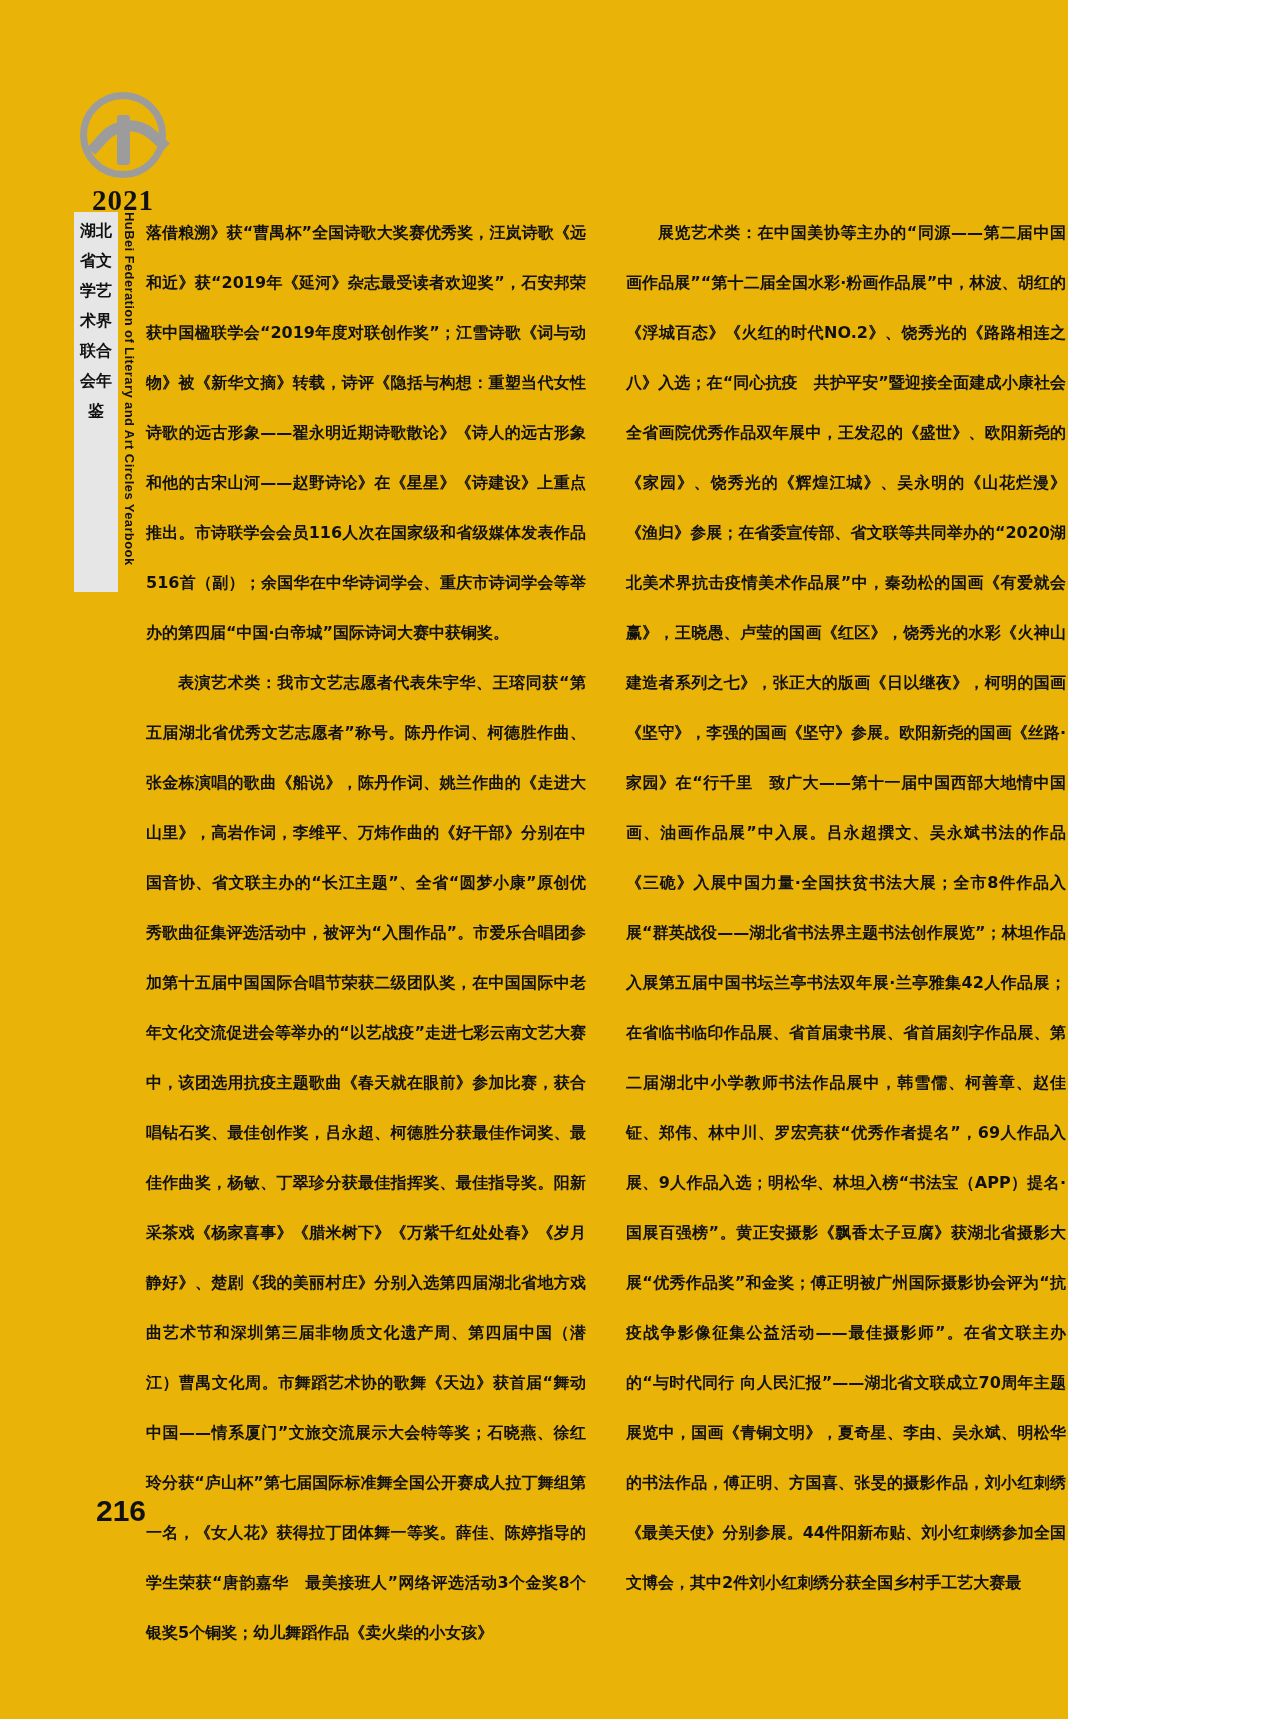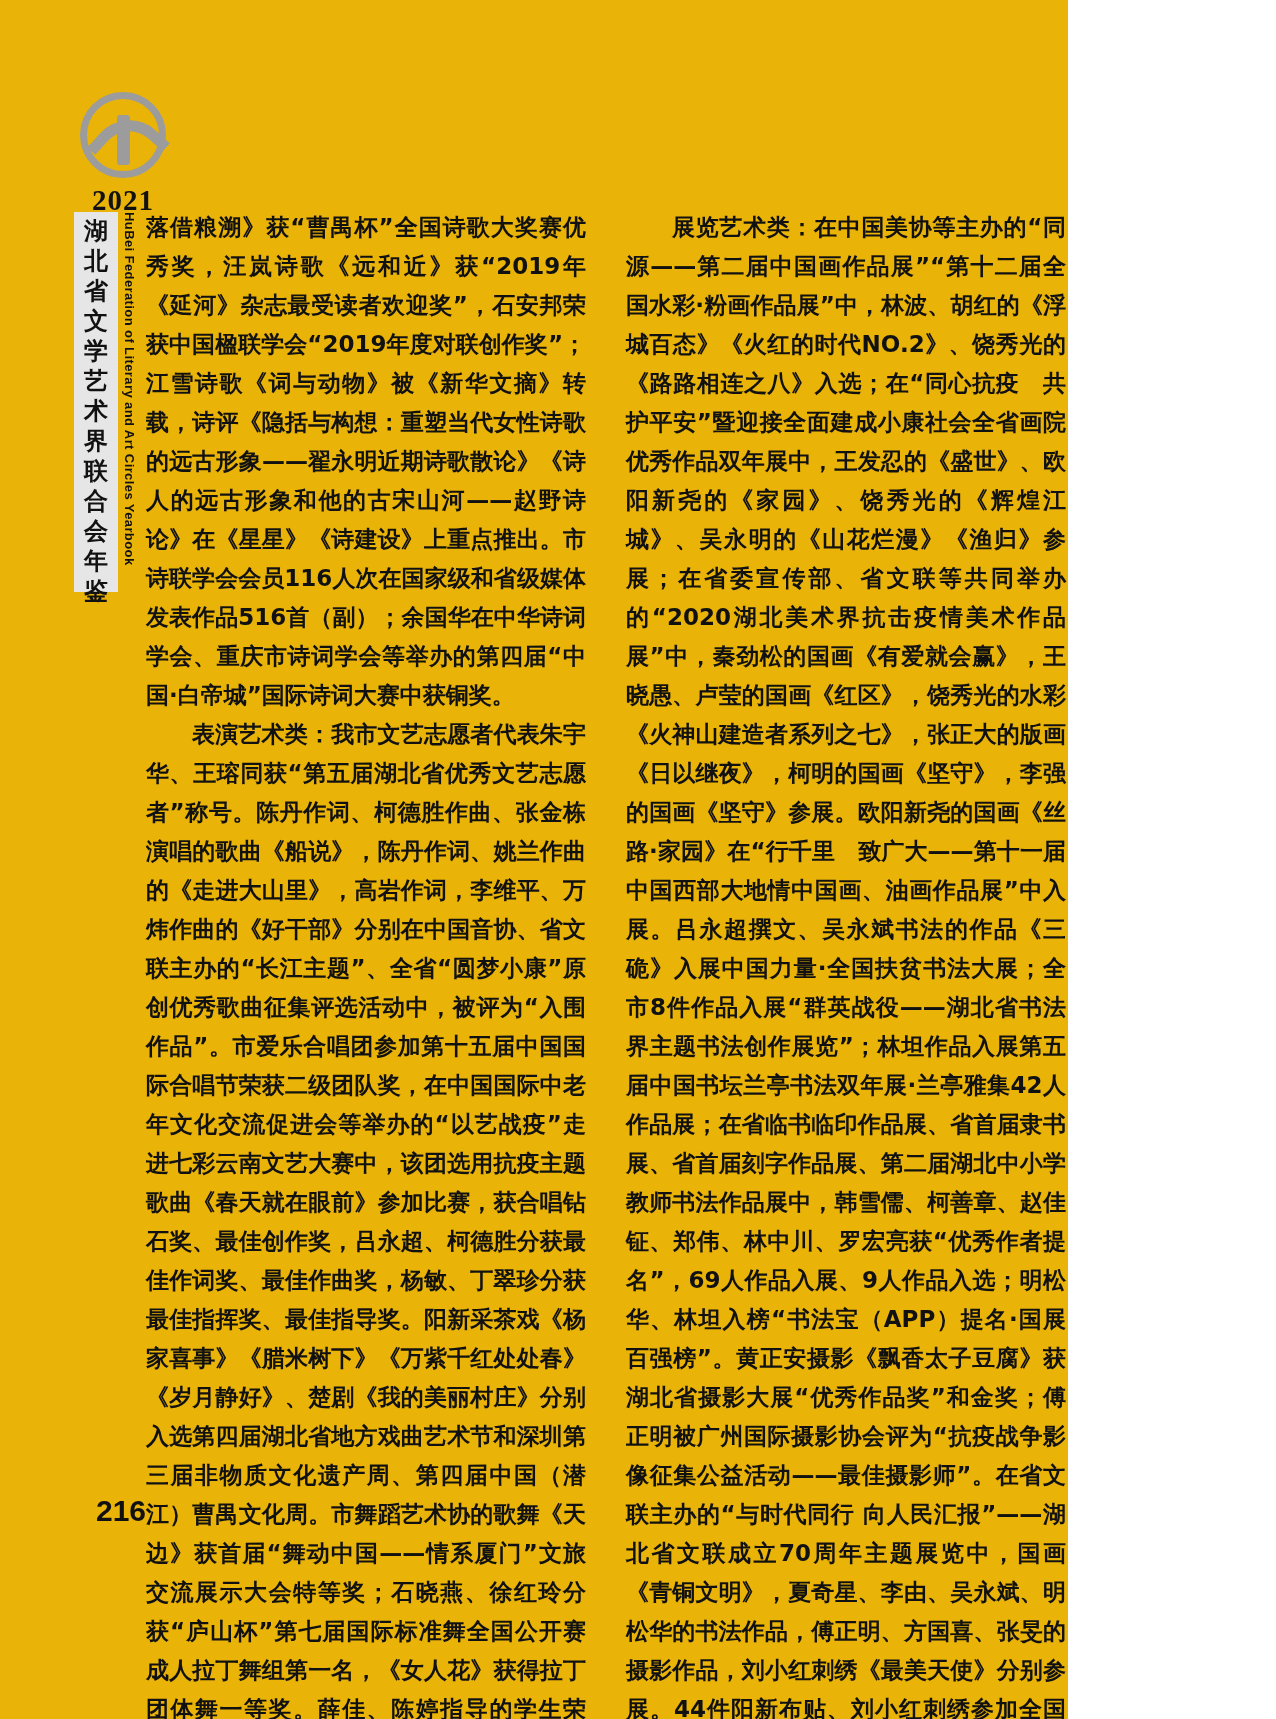--- a/index.html
+++ b/index.html
@@ -88,21 +88,21 @@
     width: 44px;
     height: 380px;
     background: #e6e6e6;
   }
   #spine-cn {
     position: relative;
     z-index: 2;
     width: 44px;
     font-family: "DejaVu Sans", "Liberation Sans", sans-serif;
     font-weight: bold;
-    font-size: 24px;
+    font-size: 16px;
     line-height: 30px;
     text-align: center;
     color: #111;
     word-break: break-all;
     padding-top: 4px;
   }
   #spine-en {
     position: relative;
     z-index: 2;
     margin-left: 4px;
@@ -121,22 +121,22 @@
     left: 146px;
     top: 208px;
     width: 1010px;
     height: 1260px;
     display: flex;
     gap: 40px;
   }
   .col {
     width: 440px;
     font-family: "DejaVu Sans", "Liberation Sans", sans-serif;
-    font-size: 23px;
-    line-height: 39px;
+    font-size: 16px;
+    line-height: 50px;
     text-align: justify;
     text-justify: inter-character;
     color: #111;
     font-weight: bold;
   }
   .col p {
     margin: 0;
   }
   .col p.indent {
     text-indent: 2em;

